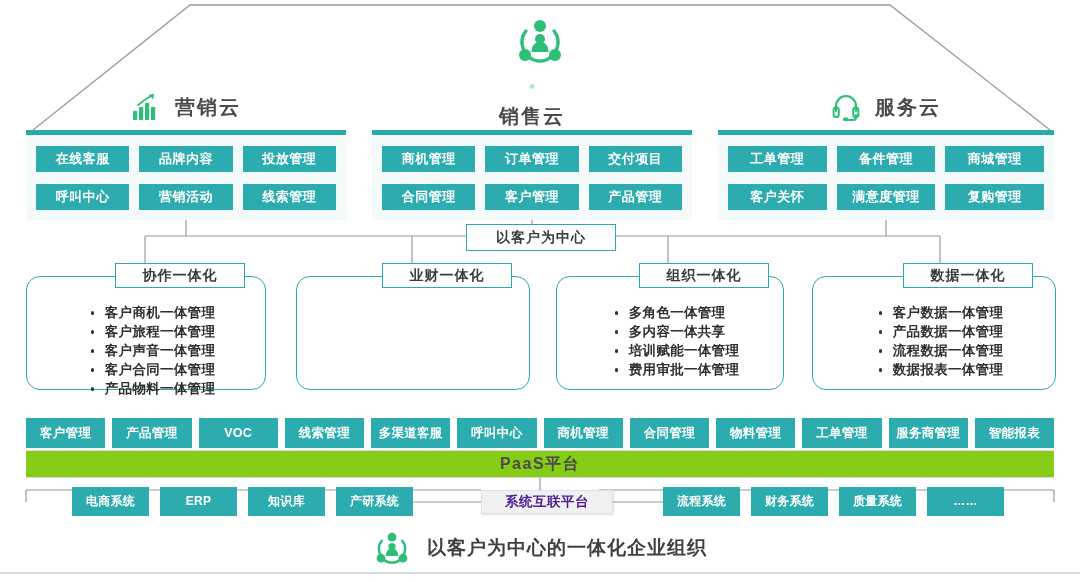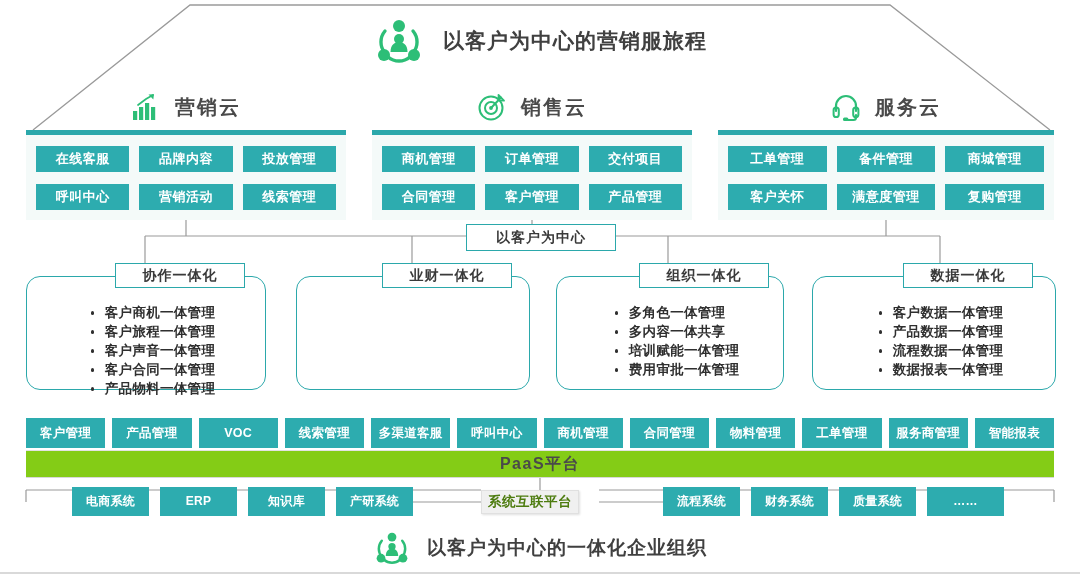--- a/index.html
+++ b/index.html
@@ -112,24 +112,24 @@
   
   .sys-svg{position:absolute;left:0;top:478px;width:1080px;height:48px;pointer-events:none;}
   .sys-left{position:absolute;left:72px;top:487px;display:flex;gap:11px;}
   .sys-right{position:absolute;left:663px;top:487px;display:flex;gap:11px;}
   .sys-tag{
     width:77px;height:29px;line-height:29px;text-align:center;
     background:#2DACAF;color:#ffffff;font-size:12px;font-weight:bold;
     white-space:nowrap;letter-spacing:0.3px;
   }
   .sys-center{
-    position:absolute;left:481px;top:490px;width:98px;height:24px;
+    position:absolute;left:481px;top:490px;width:132px;height:24px;
     background:#F0F0F0;border:1px solid #e0e0e0;box-sizing:border-box;
     display:flex;align-items:center;justify-content:center;
-    font-size:13.5px;font-weight:bold;color:#4d7c0f;letter-spacing:0.5px;
+    font-size:13.5px;font-weight:bold;color:#4c1d95;letter-spacing:0.5px;
     box-shadow:1px 1px 2px rgba(0,0,0,0.12);
   }
 
   
   .footer{
     position:absolute;left:0;top:527px;width:1080px;height:42px;
     display:flex;align-items:center;justify-content:center;gap:16px;
   }
   .footer .f-icon{width:38px;height:38px;display:block;}
   .footer .f-text{font-size:19px;font-weight:bold;color:#404040;letter-spacing:1px;}
@@ -150,38 +150,37 @@
     <svg class="brand-icon" viewBox="0 0 52 52">
       <path d="M12 38 A17 17 0 0 1 12 16" fill="none" stroke="#2DBE77" stroke-width="3.4" stroke-linecap="round"></path>
       <path d="M40 16 A17 17 0 0 1 40 38" fill="none" stroke="#2DBE77" stroke-width="3.4" stroke-linecap="round"></path>
       <path d="M15 42 A17 17 0 0 0 37 42" fill="none" stroke="#2DBE77" stroke-width="3.4" stroke-linecap="round"></path>
       <circle cx="26" cy="11" r="6" fill="#2DBE77"></circle>
       <circle cx="11" cy="40" r="6" fill="#2DBE77"></circle>
       <circle cx="41" cy="40" r="6" fill="#2DBE77"></circle>
       <circle cx="26" cy="24" r="5" fill="#2DBE77"></circle>
       <path d="M17.5 37 C17.5 29.5 22 27 26 27 C30 27 34.5 29.5 34.5 37 Z" fill="#2DBE77"></path>
     </svg>
-    <div class="banner-text">以客户为中心的营销服旅程</div>
   </div>
 
   <div class="cloud-heads">
 
     <div class="cloud-head" style="left:26px;width:320px;">
       <svg class="ch-icon" viewBox="0 0 30 30">
         <rect x="2" y="19" width="4.2" height="9" fill="#2DBE77"></rect>
         <rect x="8" y="15" width="4.2" height="13" fill="#2DBE77"></rect>
         <rect x="14" y="11" width="4.2" height="17" fill="#2DBE77"></rect>
         <rect x="20" y="15" width="4.2" height="13" fill="#2DBE77"></rect>
         <path d="M7 13 L15 7 L22 3" fill="none" stroke="#2DBE77" stroke-width="1.7" stroke-linecap="round"></path>
         <path d="M17.5 2.5 L23 2.2 L22.3 7.6 Z" fill="#2DBE77"></path>
       </svg>
       <div class="ch-label">营销云</div>
     </div>
 
-    <div class="cloud-head" style="left:372px;width:320px;">
+    <div class="cloud-head" style="left:372px;width:320px;flex-direction:column;">
       <svg class="ch-icon" viewBox="0 0 30 30">
         <circle cx="14" cy="16" r="11.5" fill="none" stroke="#2DBE77" stroke-width="2"></circle>
         <circle cx="14" cy="16" r="6" fill="none" stroke="#2DBE77" stroke-width="2"></circle>
         <circle cx="14" cy="16" r="1.9" fill="#2DBE77"></circle>
         <path d="M14 16 L24 5.5" fill="none" stroke="#2DBE77" stroke-width="2" stroke-linecap="round"></path>
         <path d="M21.5 3 L21.8 8.3 L27 8.6 Z" fill="none" stroke="#2DBE77" stroke-width="1.8" stroke-linejoin="round"></path>
       </svg>
       <div class="ch-label">销售云</div>
     </div>
 

